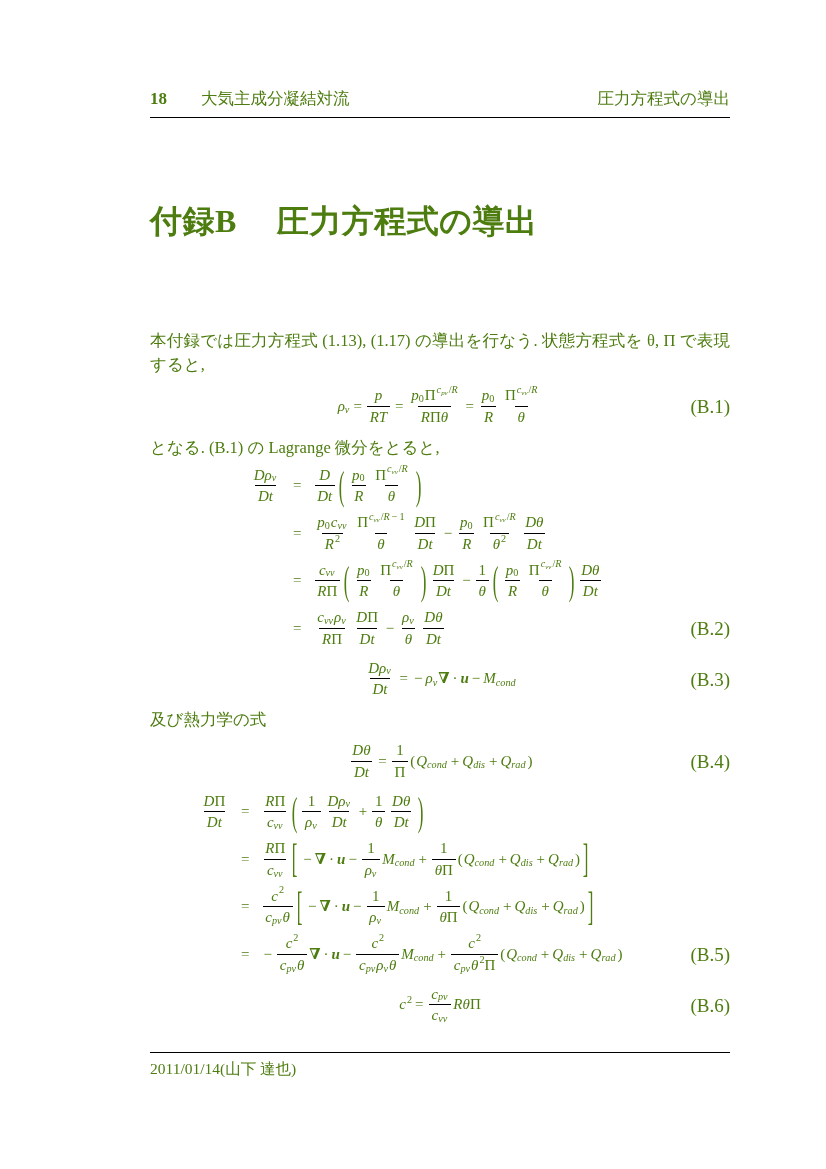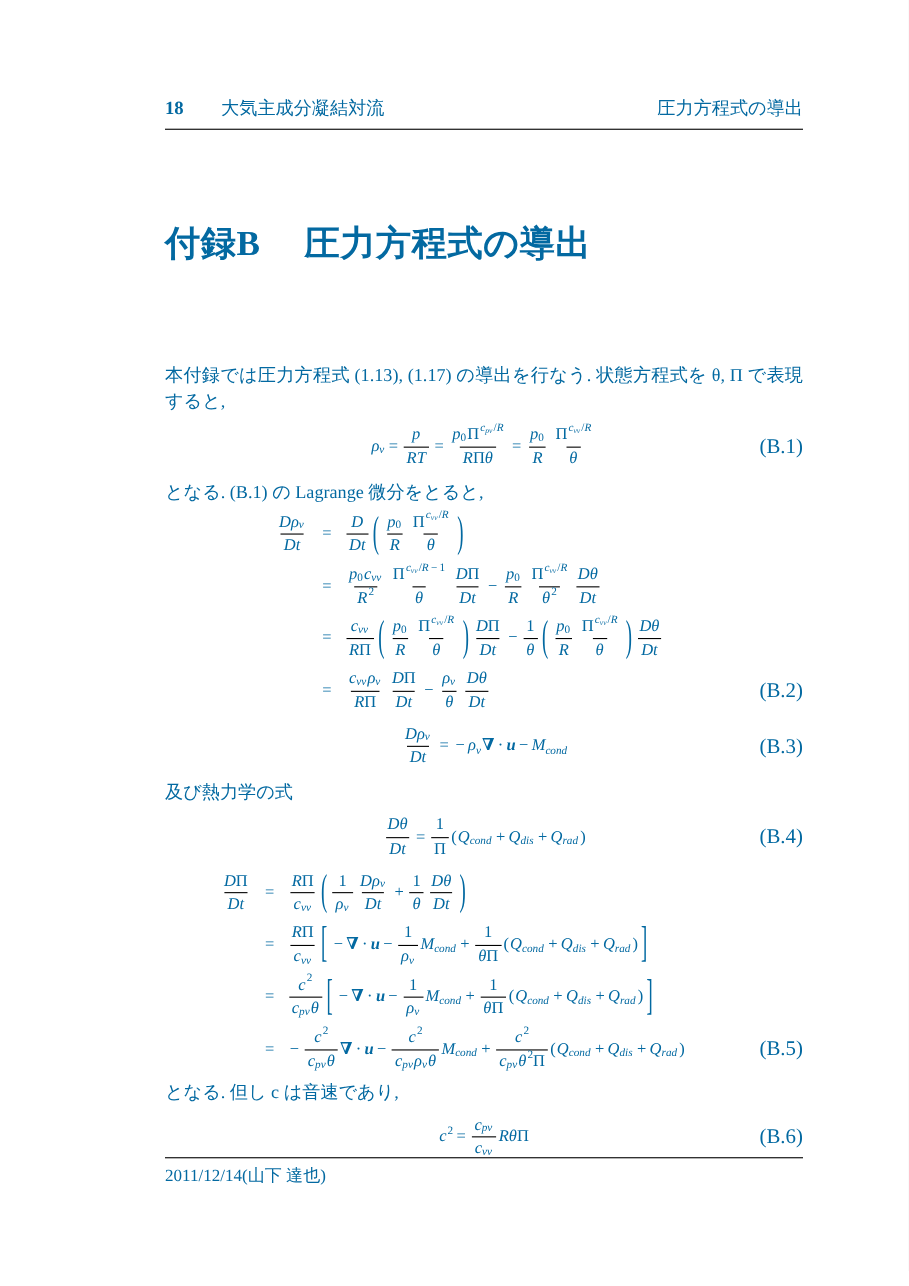--- a/index.html
+++ b/index.html
@@ -1,18 +1,18 @@
 <!DOCTYPE html>
 <html><head>
 <meta charset="utf-8">
 <style>
   html,body{margin:0;padding:0;}
   body{background:#e8e8e8;}
   .page{position:relative;width:826px;height:1169px;background:#ffffff;margin:0 auto;
-        font-family:"Liberation Serif","DejaVu Serif",serif;color:#0369a1;overflow:hidden;}
+        font-family:"Liberation Serif","DejaVu Serif",serif;color:#4d7c0f;overflow:hidden;}
 
   
   .header{position:absolute;left:150px;top:88px;width:580px;display:flex;
           justify-content:space-between;align-items:flex-end;
           border-bottom:1.5px solid #000;padding-bottom:7px;font-size:16.5px;}
   .header-left{display:flex;align-items:baseline;}
   .page-number{font-weight:bold;font-size:17px;}
   .header-left-title{margin-left:34px;}
 
   
@@ -932,21 +932,20 @@
                   <span class="mi">a</span>
                   <span class="mi">d</span>
                 </span>
               </span>
               <span class="fence">)</span>
             </span>
           </span>
           <span class="eq-tag">(B.5)</span>
         </div>
       </div>
-      <div class="para">となる. 但し c は音速であり,</div>
       <div class="eq-row">
         <span class="eq-math">
           <span class="mi">c</span>
           <span class="msup">
             <span class="mu">2</span>
           </span>
           <span class="mo">=</span>
           <span class="frac">
             <span class="num">
               <span class="mi">c</span>
@@ -965,16 +964,16 @@
           </span>
           <span class="mi">R</span>
           <span class="mi">θ</span>
           <span class="mu">Π</span>
         </span>
         <span class="eq-tag">(B.6)</span>
       </div>
     </div>
 
   <div class="footer">
-    <span>2011/12/14(山下 達也)</span>
+    <span>2011/01/14(山下 達也)</span>
   </div>
 
 </div>
 
 </body></html>

